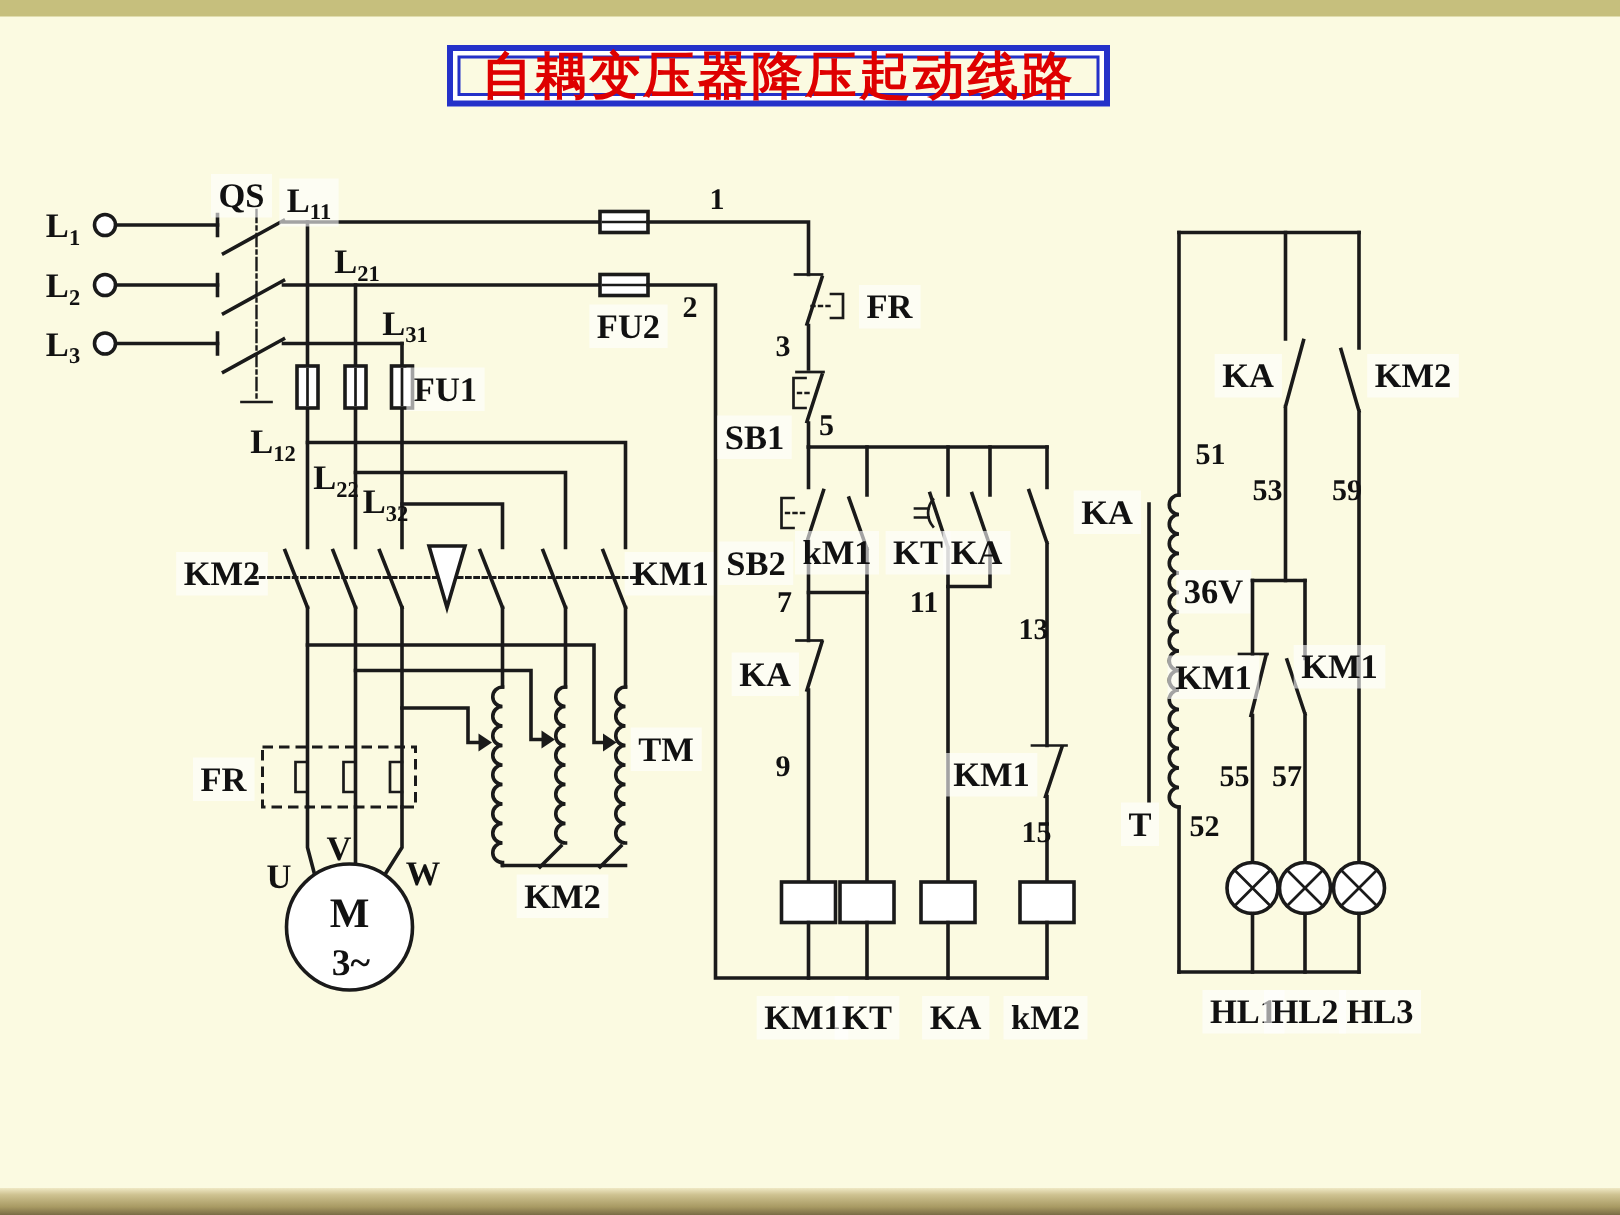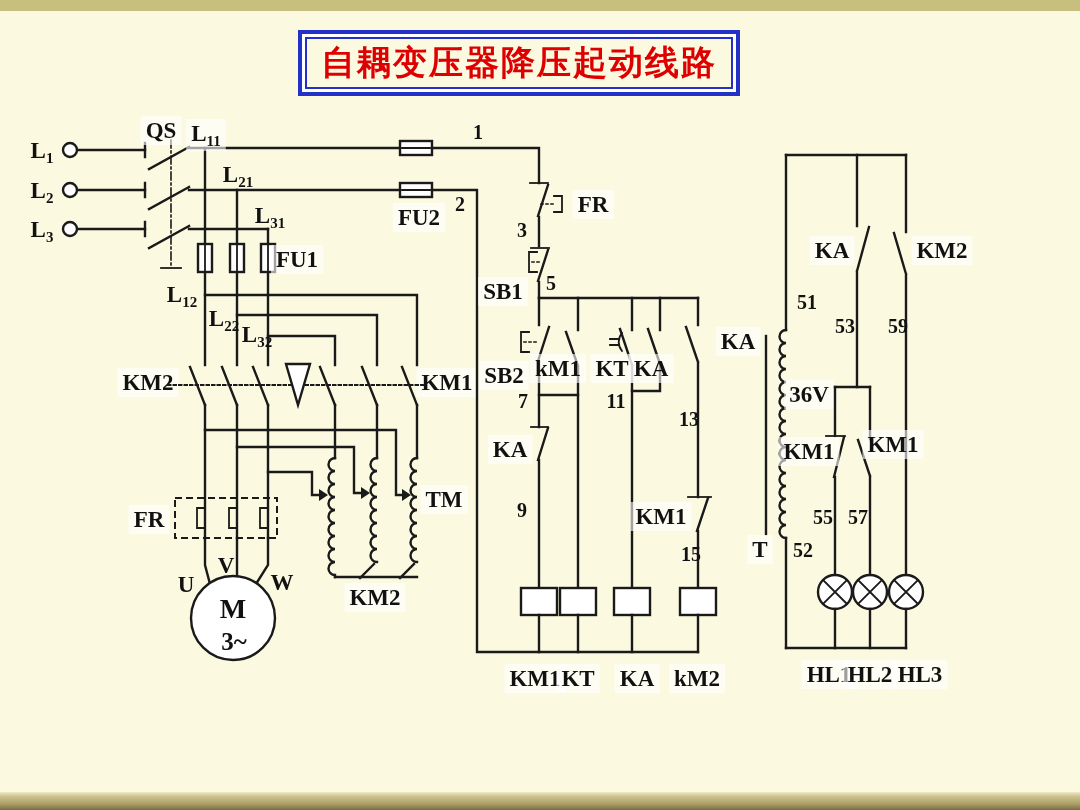--- a/index.html
+++ b/index.html
@@ -1,21 +1,21 @@
 <!DOCTYPE html>
 <html><head>
 <meta charset="utf-8">
 <style>
   html,body{margin:0;padding:0;background:#e8e4c8;}
   .stage{position:relative;width:1080px;height:810px;background:#FBFAE1;overflow:hidden;
          font-family:"Liberation Serif","DejaVu Serif",serif;}
   .band-top{position:absolute;left:0;top:0;width:1080px;height:11px;background:#C6BF7D;}
   .band-bottom{position:absolute;left:0;top:792px;width:1080px;height:18px;
                background:linear-gradient(to bottom,#EFE8C4 0%,#CEC291 25%,#A89A63 70%,#7A6C45 100%);}
-  .title-box{position:absolute;left:298px;top:30px;width:442px;height:66px;box-sizing:border-box;
+  .title-box{position:absolute;left:298px;top:30px;width:442px;height:41px;box-sizing:border-box;
              border:4px solid #2431C9;background:#ffffff;padding:3px;}
   .title-inner{width:100%;height:100%;box-sizing:border-box;border:2px solid #2431C9;
                background:#FBFAE1;display:flex;align-items:center;justify-content:center;}
   .title-inner span{color:#DE0000;font-size:34px;font-weight:bold;letter-spacing:2px;white-space:nowrap;}
   svg{position:absolute;left:0;top:0;}
   .w{stroke:#1a1a1a;stroke-width:2.4;fill:none;stroke-linecap:square;}
   .thin{stroke-width:1.8;}
   .dashdot{stroke-dasharray:8 3 2 3;stroke-width:1.6;}
   .dotlink{stroke-dasharray:2 3;stroke-width:1.6;}
   .rowlink{stroke-dasharray:2.5 3;stroke-width:2;}

